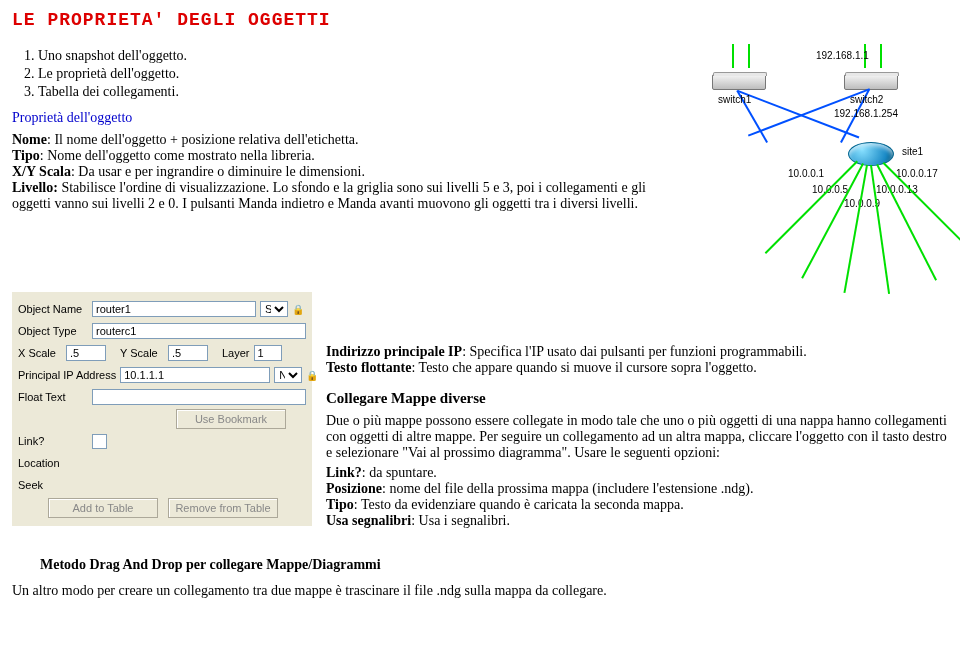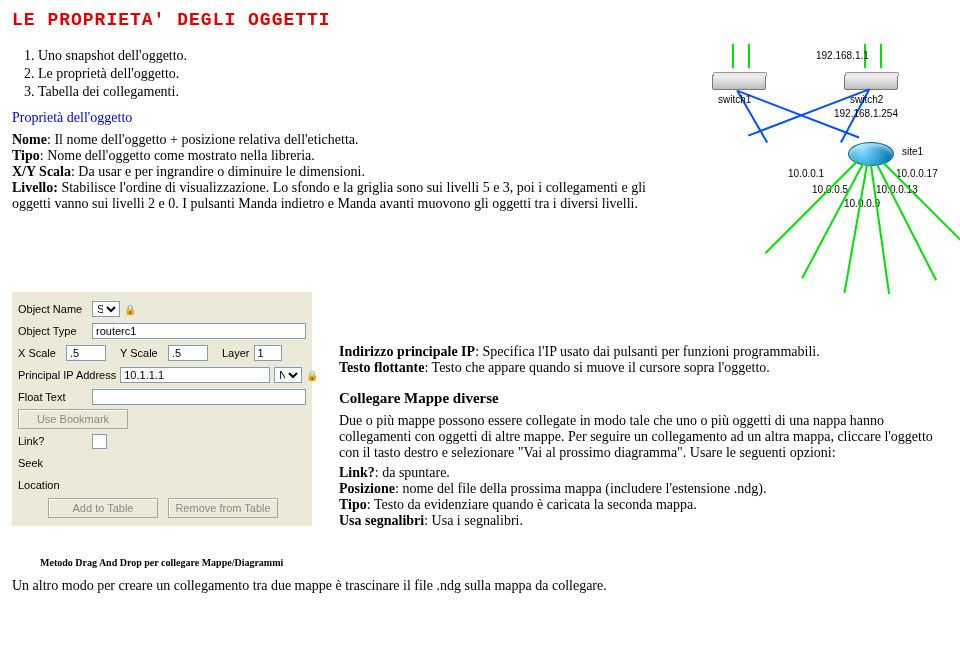--- a/index.html
+++ b/index.html
@@ -79,21 +79,21 @@
   .router {
     position: absolute;
     width: 44px;
     height: 22px;
     border-radius: 50%;
     background: radial-gradient(circle at 30% 30%, #88e0ff, #1a8ac6 70%, #05506f);
     border: 1px solid #03658f;
     box-shadow: inset 0 3px 4px rgba(255,255,255,0.6);
   }
 
-  .mid-flex { display: flex; gap: 27px; margin-top: 18px; }
+  .mid-flex { display: flex; gap: 14px; margin-top: 18px; }
   .form-img { flex: 0 0 300px; }
   .mid-right { flex: 1 1 auto; margin-top: 48px; }
 
   
   .form {
     width: 300px;
     font-family: "MS Sans Serif", Tahoma, Arial, sans-serif;
     font-size: 11px;
     color: #000;
     background: #ece9d8;
@@ -219,20 +219,21 @@
       <div class="green-line" style="left:196px;top:118px;width:130px;transform:rotate(45deg);"></div>
     </div>
   </div>
 </div>
 
 <div class="mid-flex">
   <div class="form-img">
     <div class="form">
       <div class="frow">
         <span class="lbl w1">Object Name</span>
+        <input class="tbox flex" value="router1" style="">
         <select class="sel"><option>S</option></select>
         <span class="lock">🔒</span>
       </div>
       <div class="frow">
         <span class="lbl w1">Object Type</span>
         <input class="tbox flex" value="routerc1" style="">
       </div>
       <div class="frow">
         <span class="lbl w2">X Scale</span>
         <input class="tbox" style="width: 40px;" value=".5">
@@ -244,32 +245,32 @@
       <div class="frow">
         <span class="lbl" style="width:104px">Principal IP Address</span>
         <input class="tbox flex" value="10.1.1.1" style="">
         <select class="sel"><option>N</option></select>
         <span class="lock">🔒</span>
       </div>
       <div class="frow">
         <span class="lbl w1">Float Text</span>
         <input class="tbox flex" value="" style="">
       </div>
-      <div class="frow" style="padding-right:20px">
+      <div class="frow" style="justify-content:flex-end;padding-right:20px">
         <button class="form-btn" disabled="">Use Bookmark</button>
       </div>
       <div class="frow">
         <span class="lbl w1">Link?</span>
         <span class="chk"></span>
       </div>
       <div class="frow">
+        <span class="lbl w1">Location</span>
+      </div>
+      <div class="frow">
         <span class="lbl w1">Seek</span>
-      </div>
-      <div class="frow">
-        <span class="lbl w1">Location</span>
       </div>
       <div class="btn-row">
         <button class="form-btn" disabled="">Add to Table</button>
         <button class="form-btn" disabled="">Remove from Table</button>
       </div>
     </div>
   </div>
 
   <div class="mid-right">
     <p>
@@ -281,15 +282,15 @@
     <p style="margin-top:0">
       <span class="bold">Link?</span><span>: da spuntare.</span><br>
       <span class="bold">Posizione</span><span>: nome del file della prossima mappa (includere l'estensione .ndg).</span><br>
       <span class="bold">Tipo</span><span>: Testo da evidenziare quando è caricata la seconda mappa.</span><br>
       <span class="bold">Usa segnalibri</span><span>: Usa i segnalibri.</span>
     </p>
   </div>
 </div>
 
 <div class="bottom">
-  <p class="h-bold" style="font-size:10px">Metodo  Drag And Drop per collegare Mappe/Diagrammi</p>
+  <p class="h-bold" style="font-size:14px">Metodo  Drag And Drop per collegare Mappe/Diagrammi</p>
 </div>
 <p class="final-p">Un altro modo per creare un collegamento tra due mappe è trascinare il file .ndg sulla mappa da collegare.</p>
 
 </body></html>

